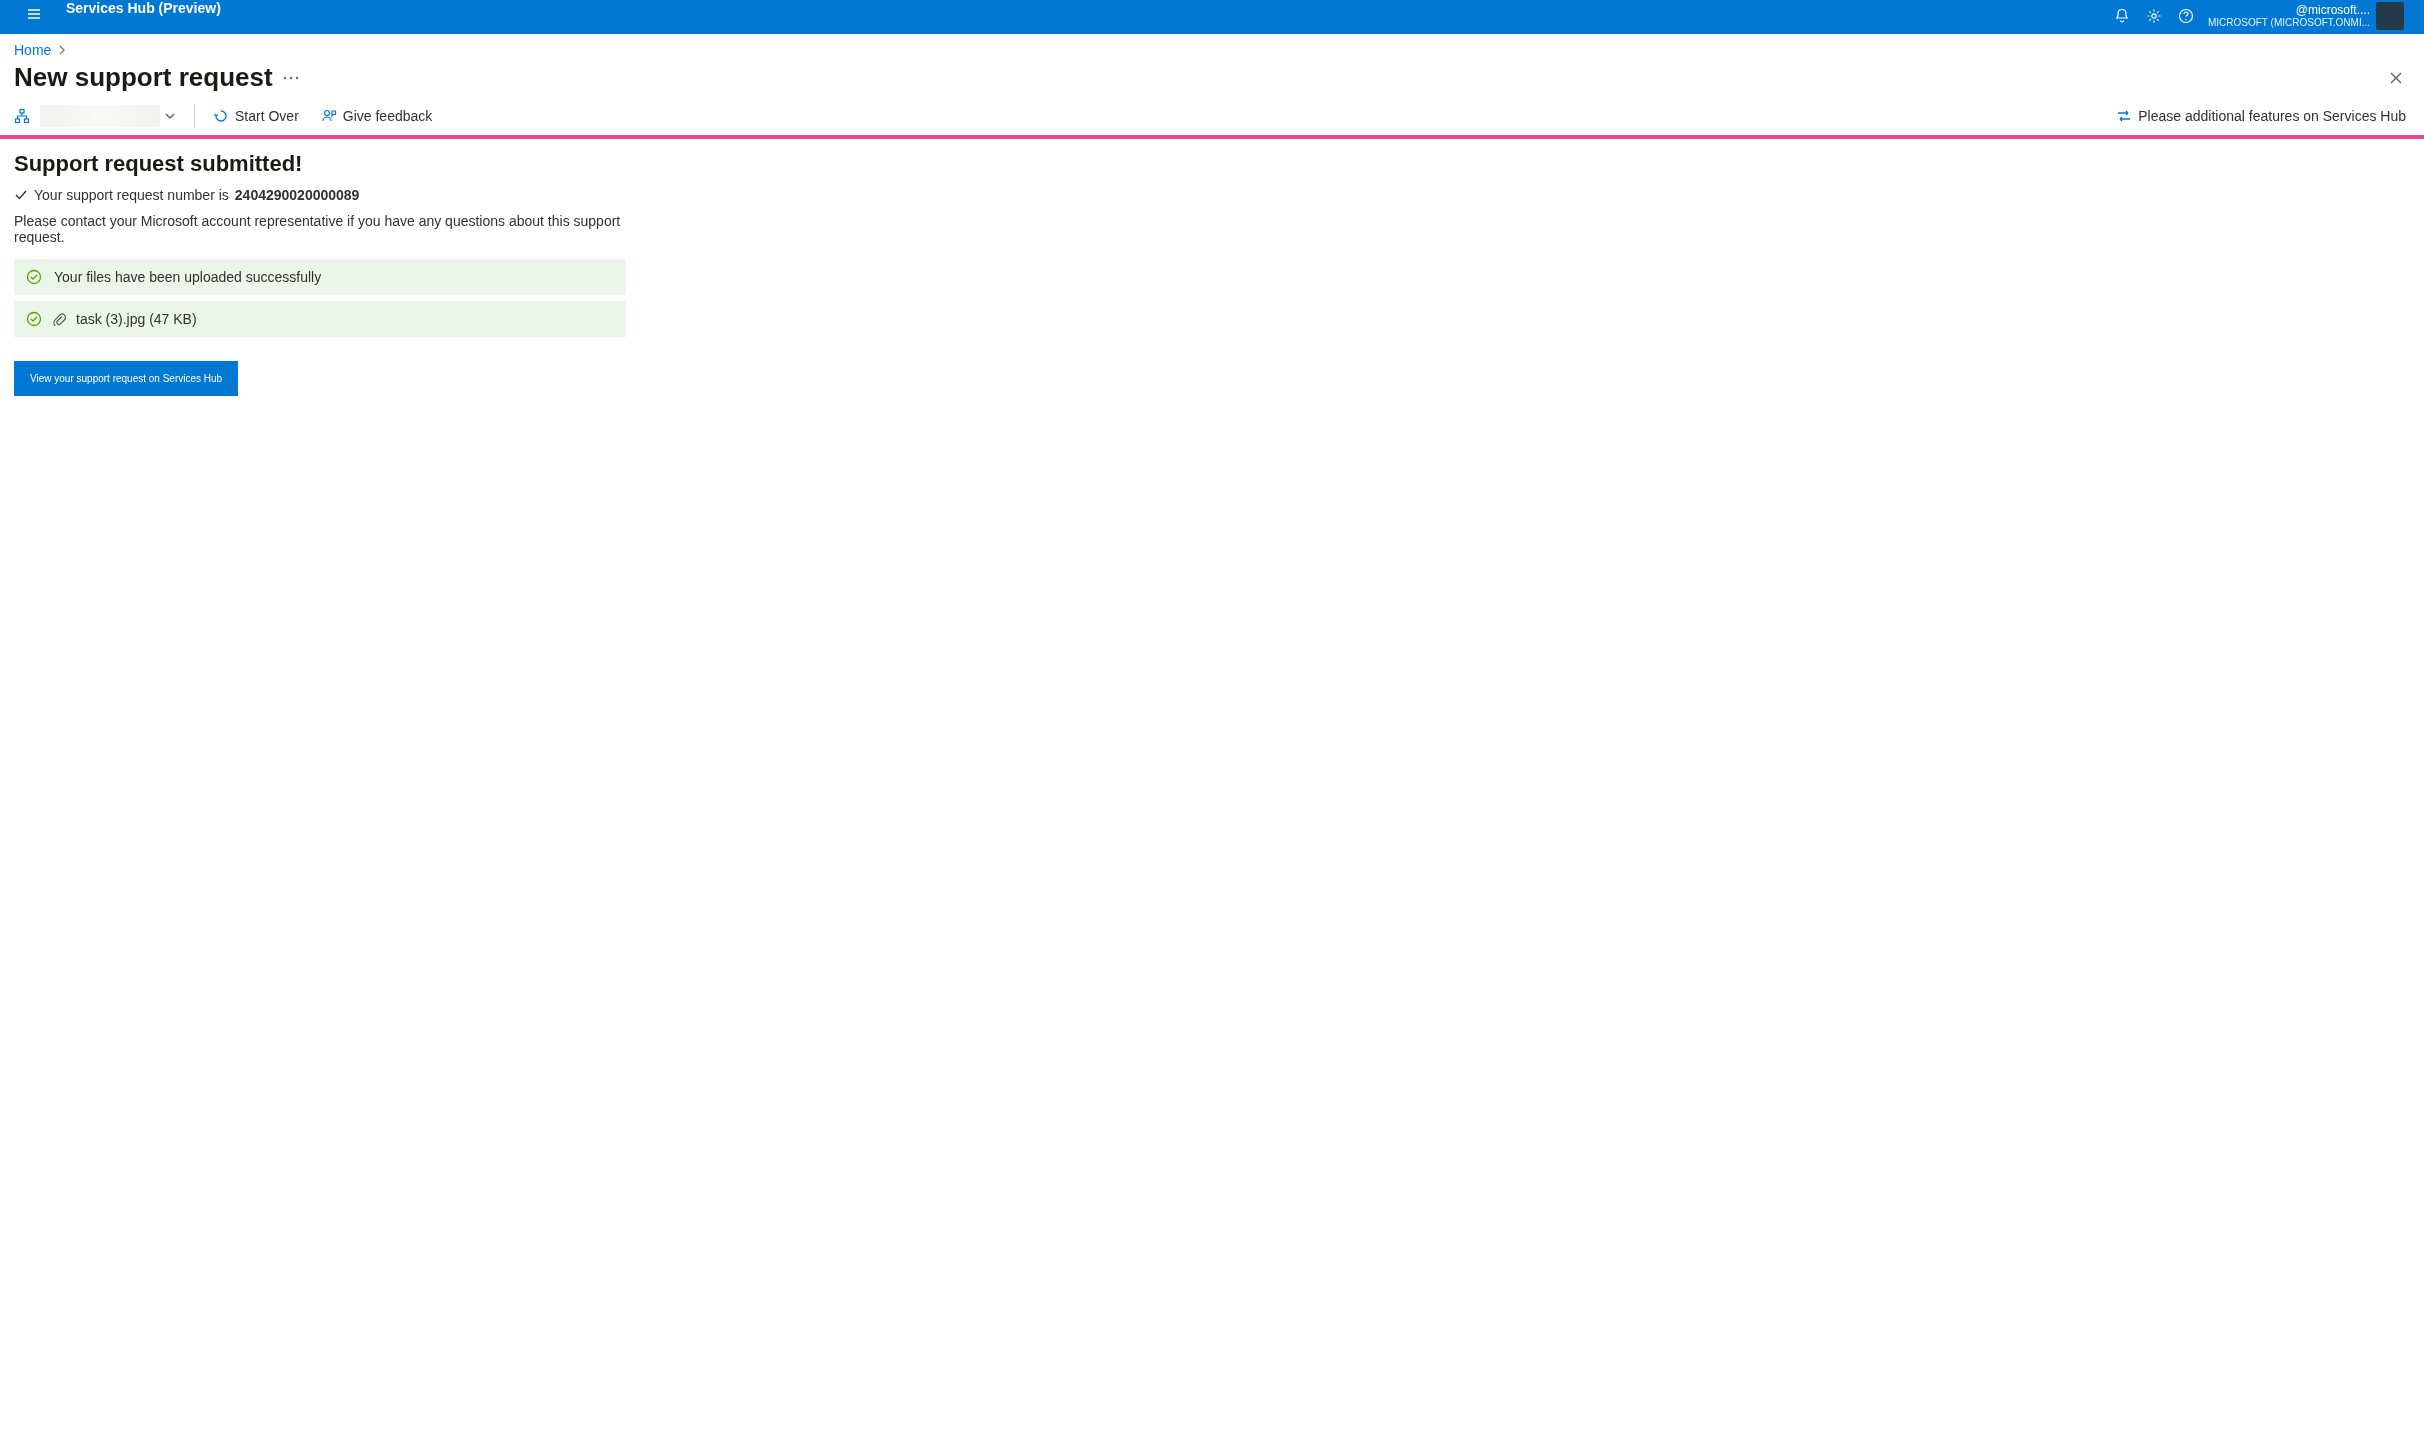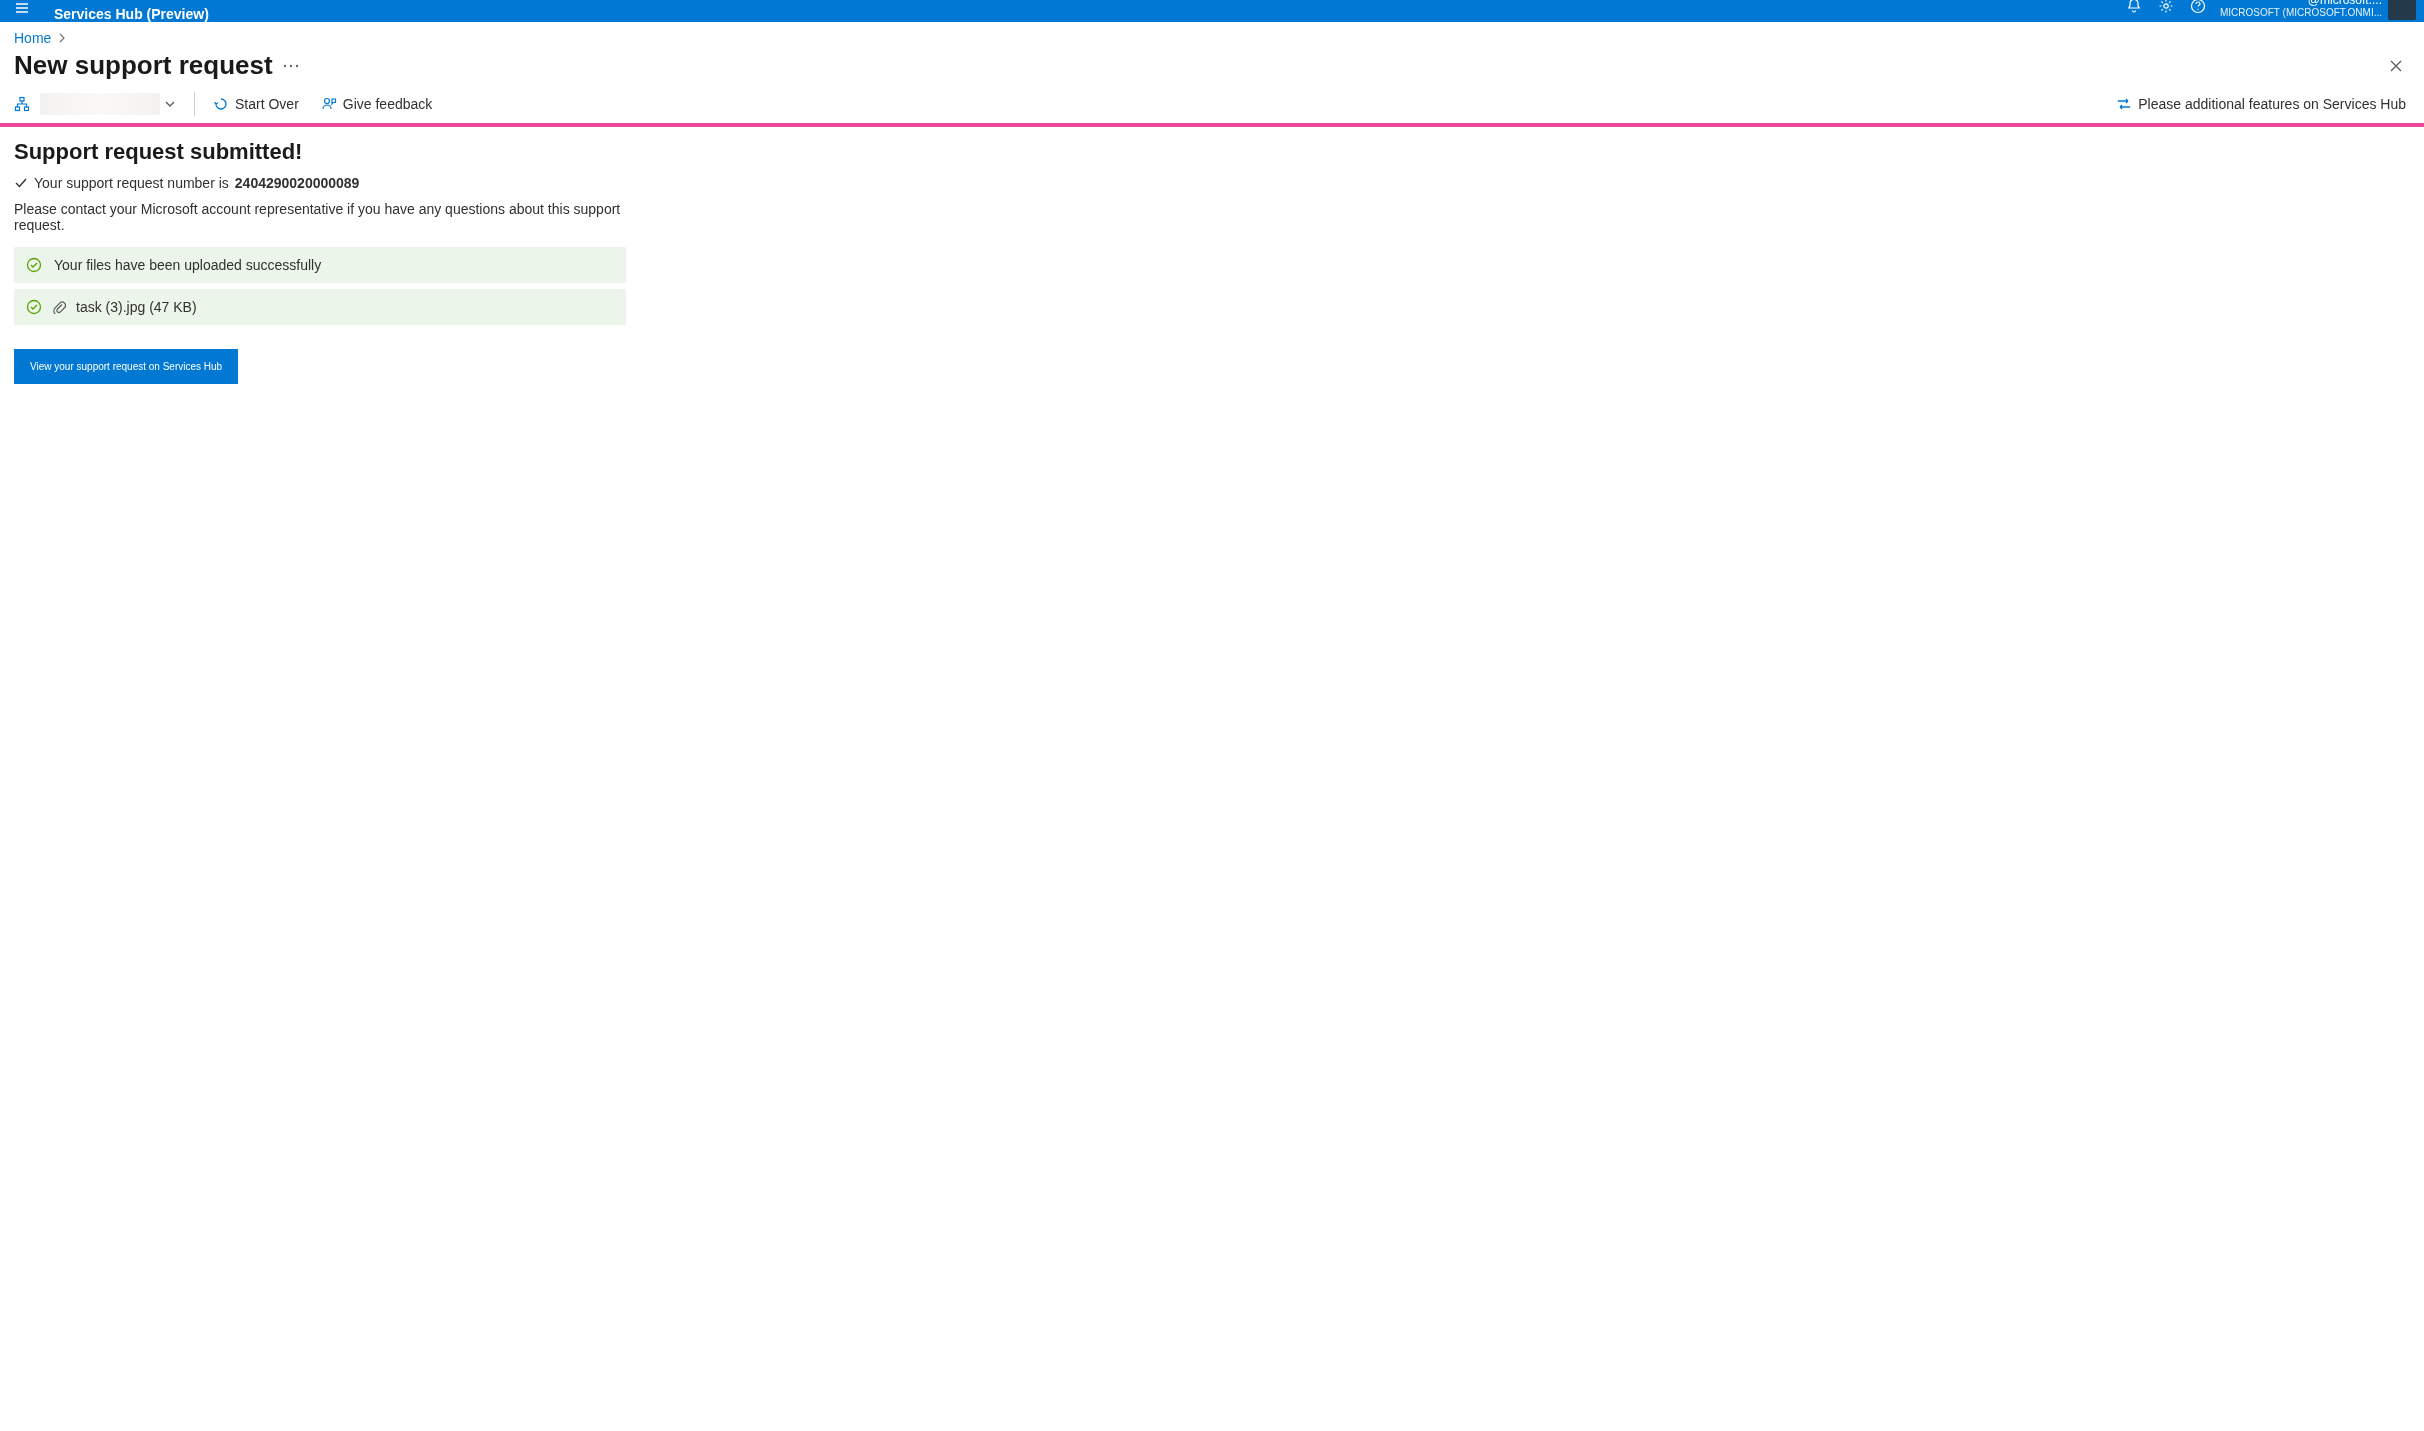--- a/index.html
+++ b/index.html
@@ -5,25 +5,25 @@
   * { box-sizing: border-box; margin: 0; padding: 0; }
   body {
     font-family: "Segoe UI", -apple-system, BlinkMacSystemFont, sans-serif;
     font-size: 14px;
     color: #323130;
     background: #fff;
   }
   
   .topbar {
     display: flex;
-    align-items: flex-end;
-    height: 22px;
+    align-items: flex-start;
+    height: 34px;
     background: #0078D4;
     color: #fff;
-    padding: 0 8px;
+    padding: 0 20px;
   }
   .hamburger {
     display: flex;
     align-items: center;
     justify-content: center;
     width: 28px;
     height: 28px;
     cursor: pointer;
   }
   .topbar-title {

